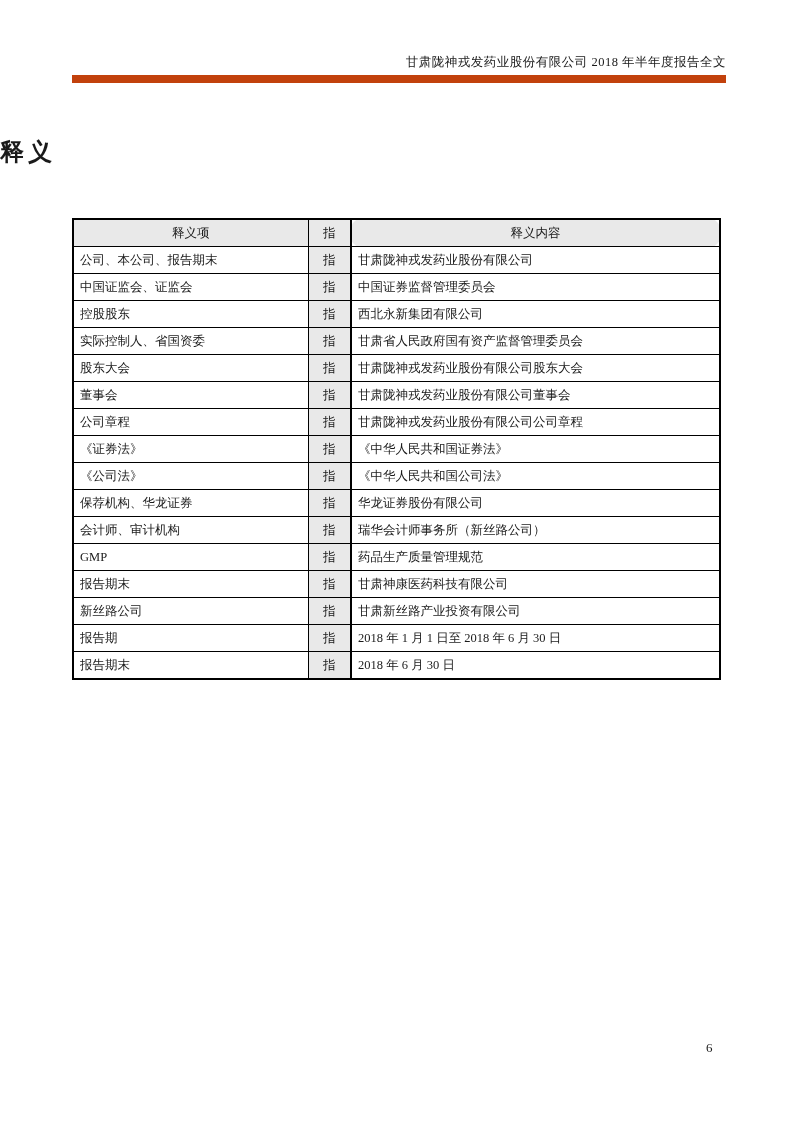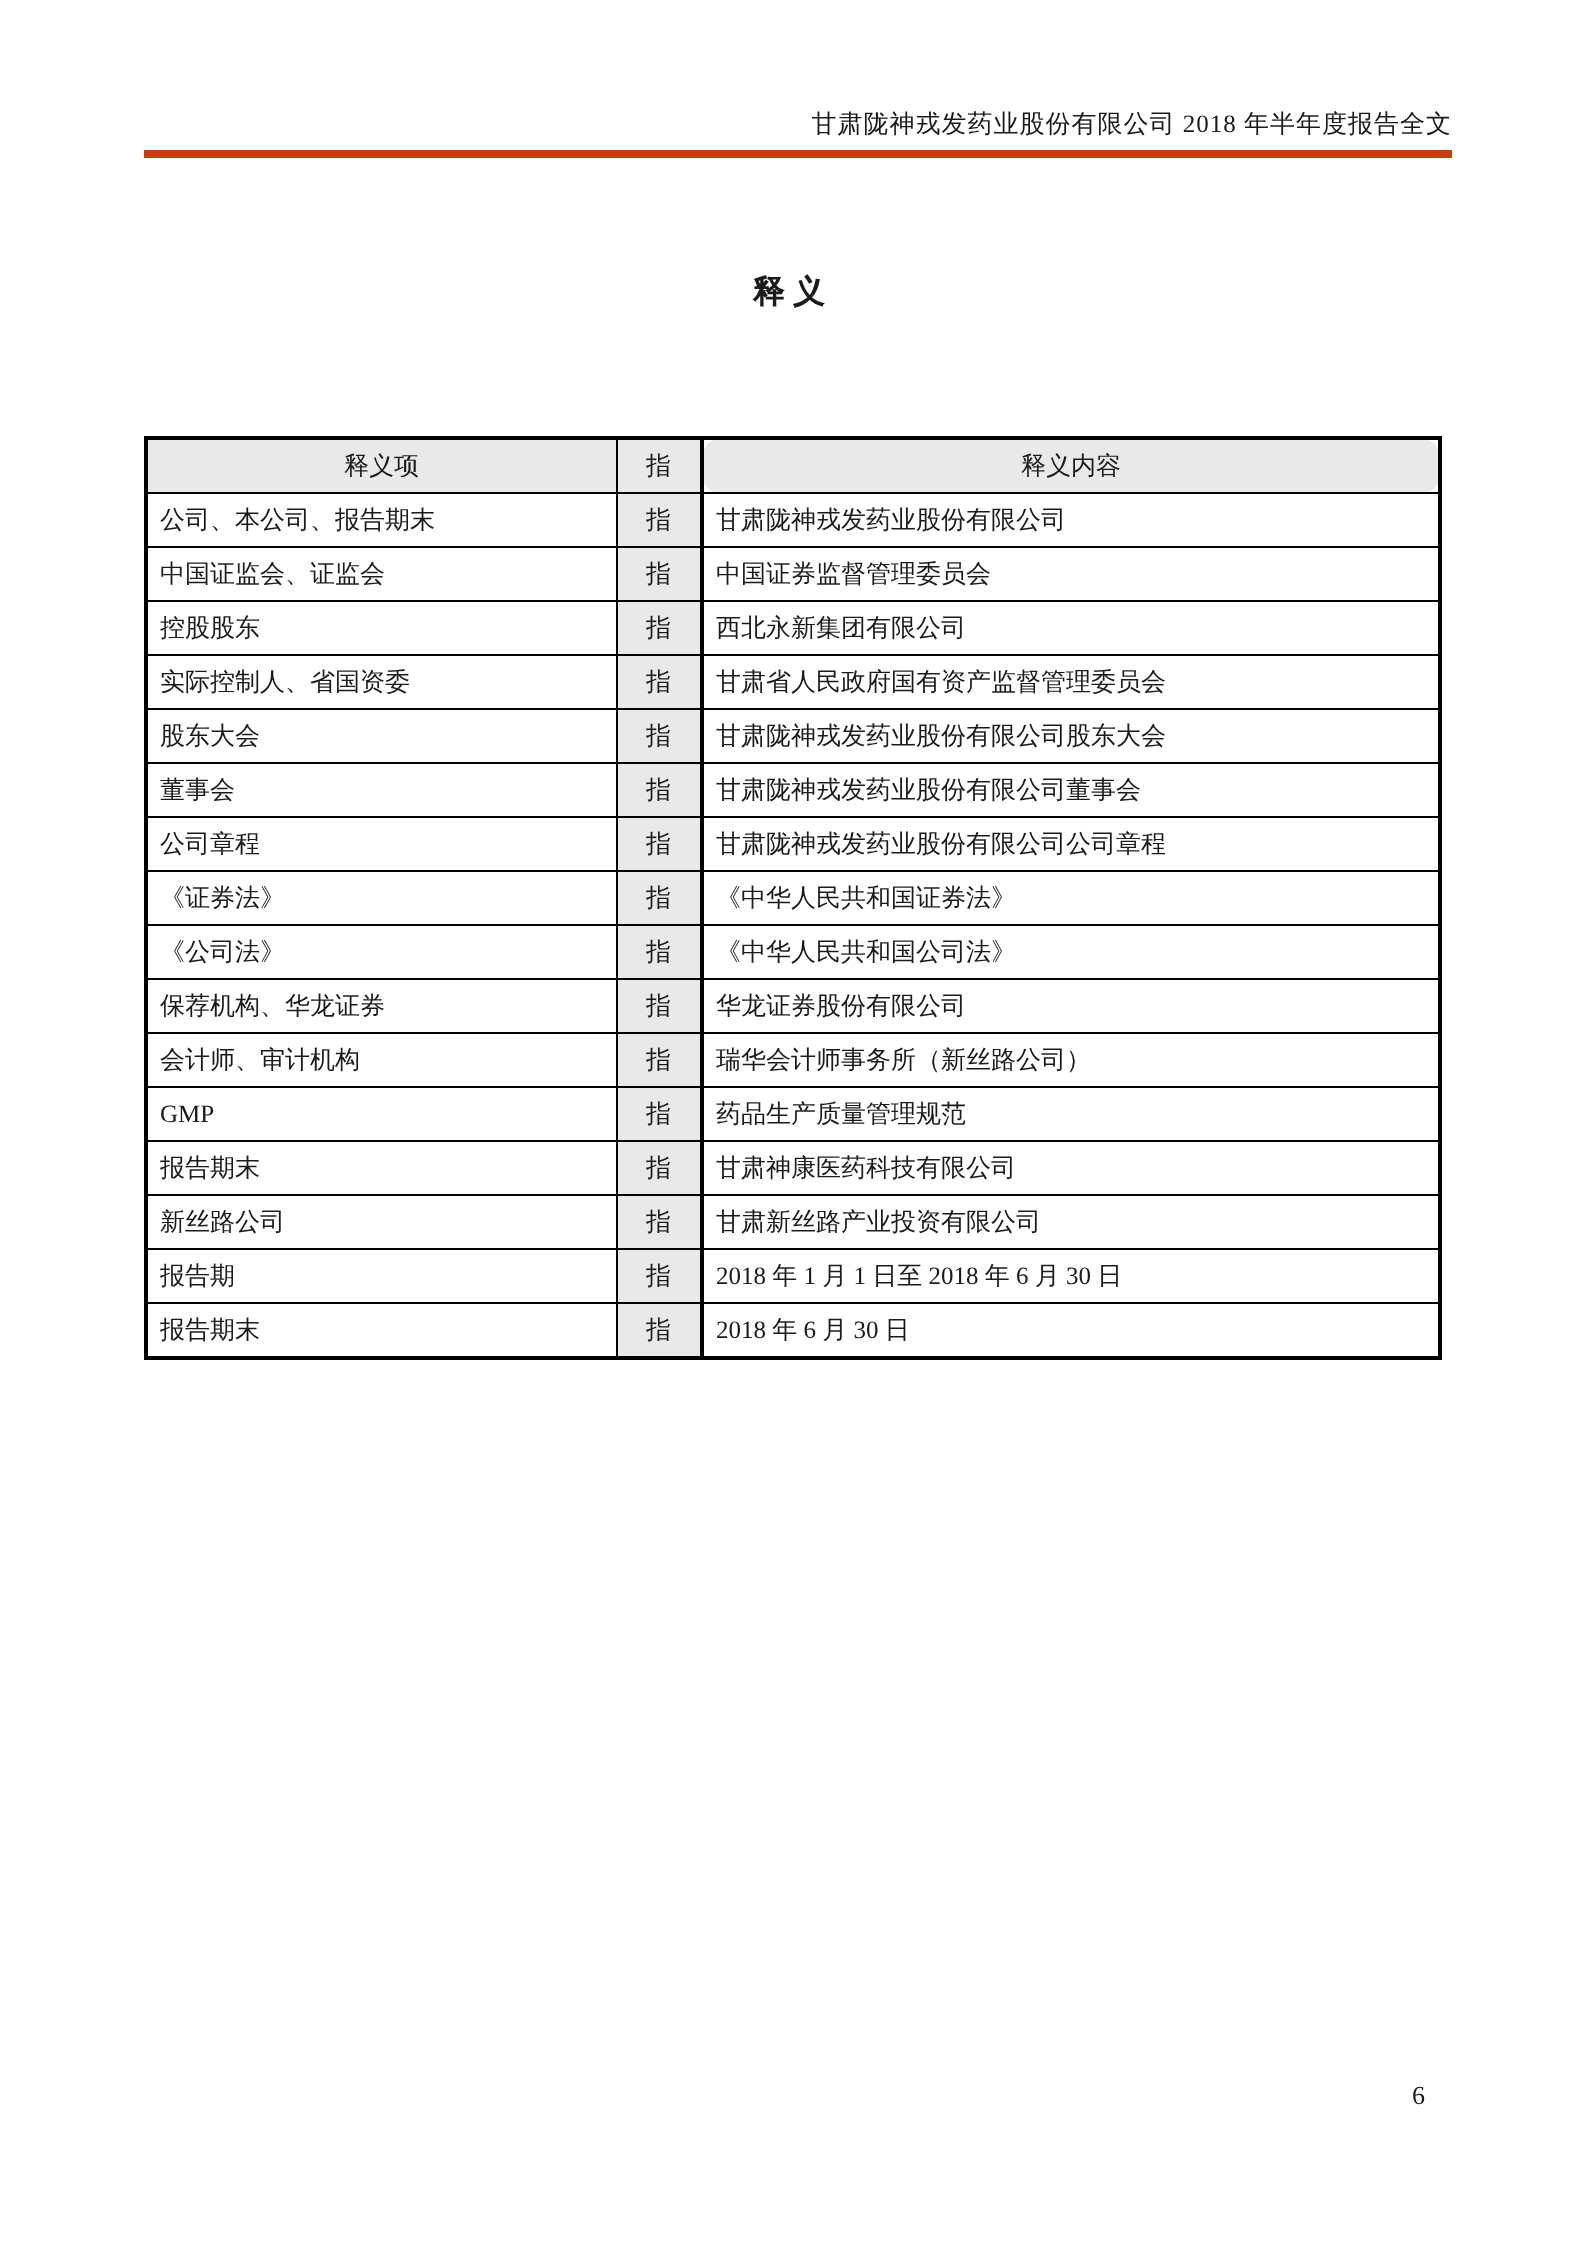--- a/index.html
+++ b/index.html
@@ -16,29 +16,29 @@
   }
   .doc-header {
     position: absolute;
     top: 54px;
     left: 72px;
     right: 67px;
     text-align: right;
     font-size: 12.5px;
     letter-spacing: 0.5px;
     padding-bottom: 4px;
-    border-bottom: 4px solid #c2410c;
+    border-bottom: 8px solid #c2410c;
   }
   .doc-title {
     position: absolute;
     top: 136px;
     left: 0;
     width: 100%;
-    text-align: center;
-    font-size: 16px;
+    text-align: left;
+    font-size: 24px;
     font-weight: bold;
     letter-spacing: 4px;
   }
   table.def-table {
     position: absolute;
     top: 218px;
     left: 72px;
     width: 647px;
     border-collapse: collapse;
     table-layout: fixed;

